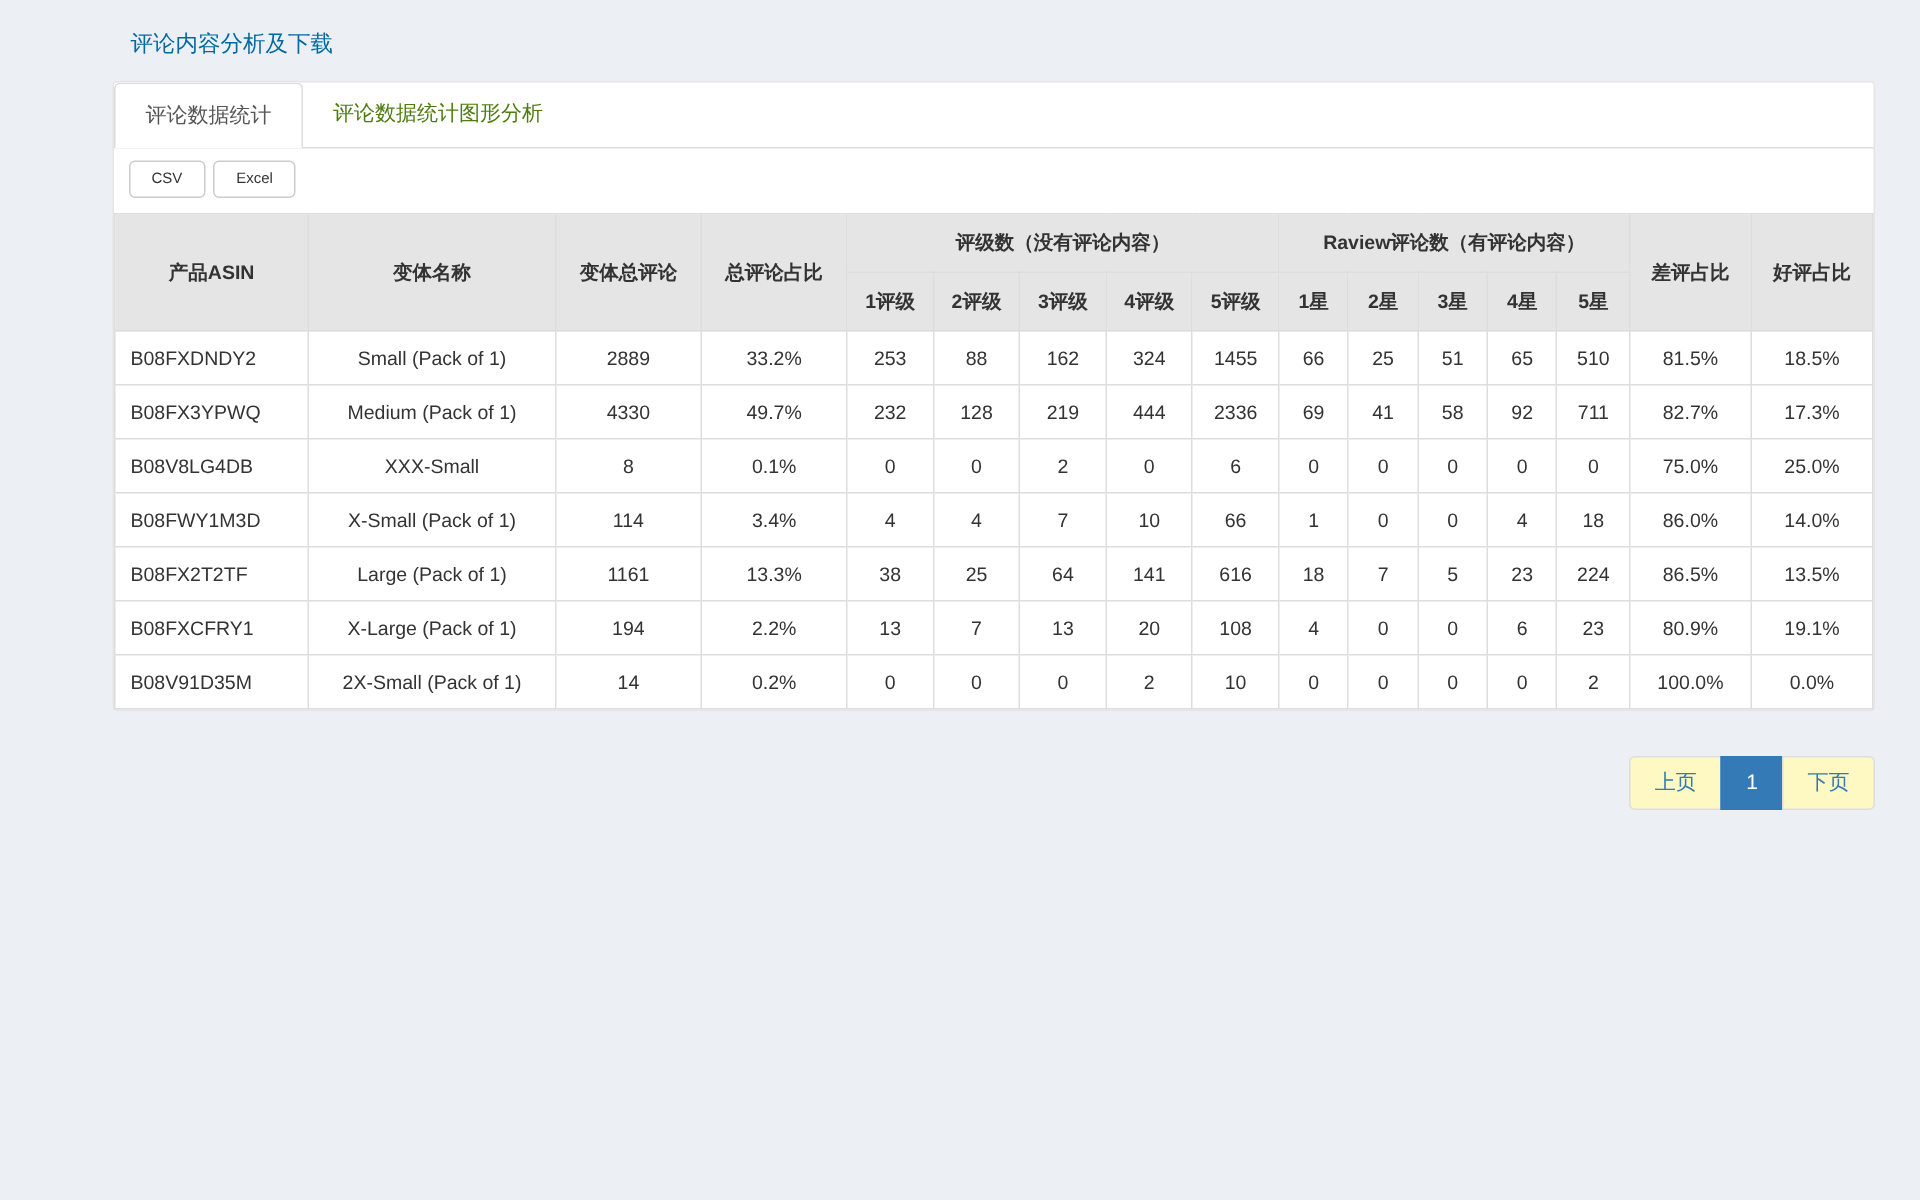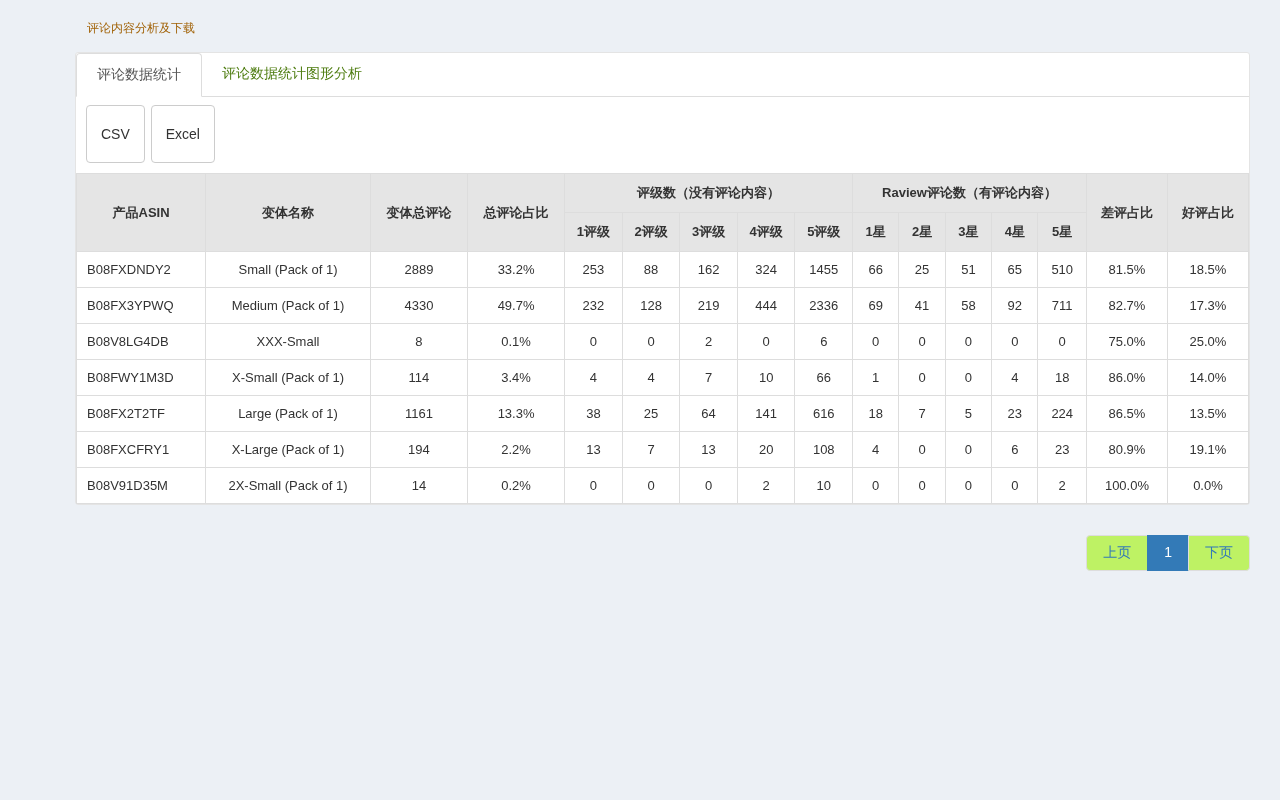--- a/index.html
+++ b/index.html
@@ -10,22 +10,22 @@
     body {
       font-family: -apple-system, BlinkMacSystemFont, "Segoe UI", "Helvetica Neue", Arial, sans-serif;
       background: #ecf0f5;
       color: #333;
       font-size: 14px;
     }
     .container {
       padding: 10px 30px 20px 75px;
     }
     .page-title {
-      font-size: 12px;
-      color: #a16207;
+      font-size: 15px;
+      color: #0369a1;
       padding: 10px 0 15px 12px;
       font-weight: normal;
     }
     .card {
       background: #fff;
       border: 1px solid #e4e4e4;
       border-radius: 3px;
       margin-bottom: 20px;
     }
     .tabs-top {
@@ -84,23 +84,23 @@
       border-radius: 4px 4px 0 0;
       margin-bottom: -1px;
       background: #fff;
     }
     .export-row {
       padding: 8px 10px 10px 10px;
     }
     .export-btn {
       background: #fff;
       border: 1px solid #ccc;
-      padding: 20px 14px;
+      padding: 6px 14px;
       border-radius: 4px;
-      font-size: 14px;
+      font-size: 10px;
       color: #333;
       cursor: pointer;
       margin-right: 2px;
     }
     table {
       width: 100%;
       border-collapse: collapse;
     }
     th, td {
       border: 1px solid #ddd;
@@ -123,21 +123,21 @@
     }
     .pagination {
       display: inline-flex;
       border-radius: 4px;
     }
     .pagination .page-item {
       border: 1px solid #ddd;
       padding: 8px 16px;
       color: #337ab7;
       cursor: pointer;
-      background: #bef264;
+      background: #fef9c3;
       margin-left: -1px;
     }
     .pagination .page-item:first-child {
       border-radius: 4px 0 0 4px;
     }
     .pagination .page-item:last-child {
       border-radius: 0 4px 4px 0;
     }
     .pagination .page-item.active {
       background: #337ab7;

